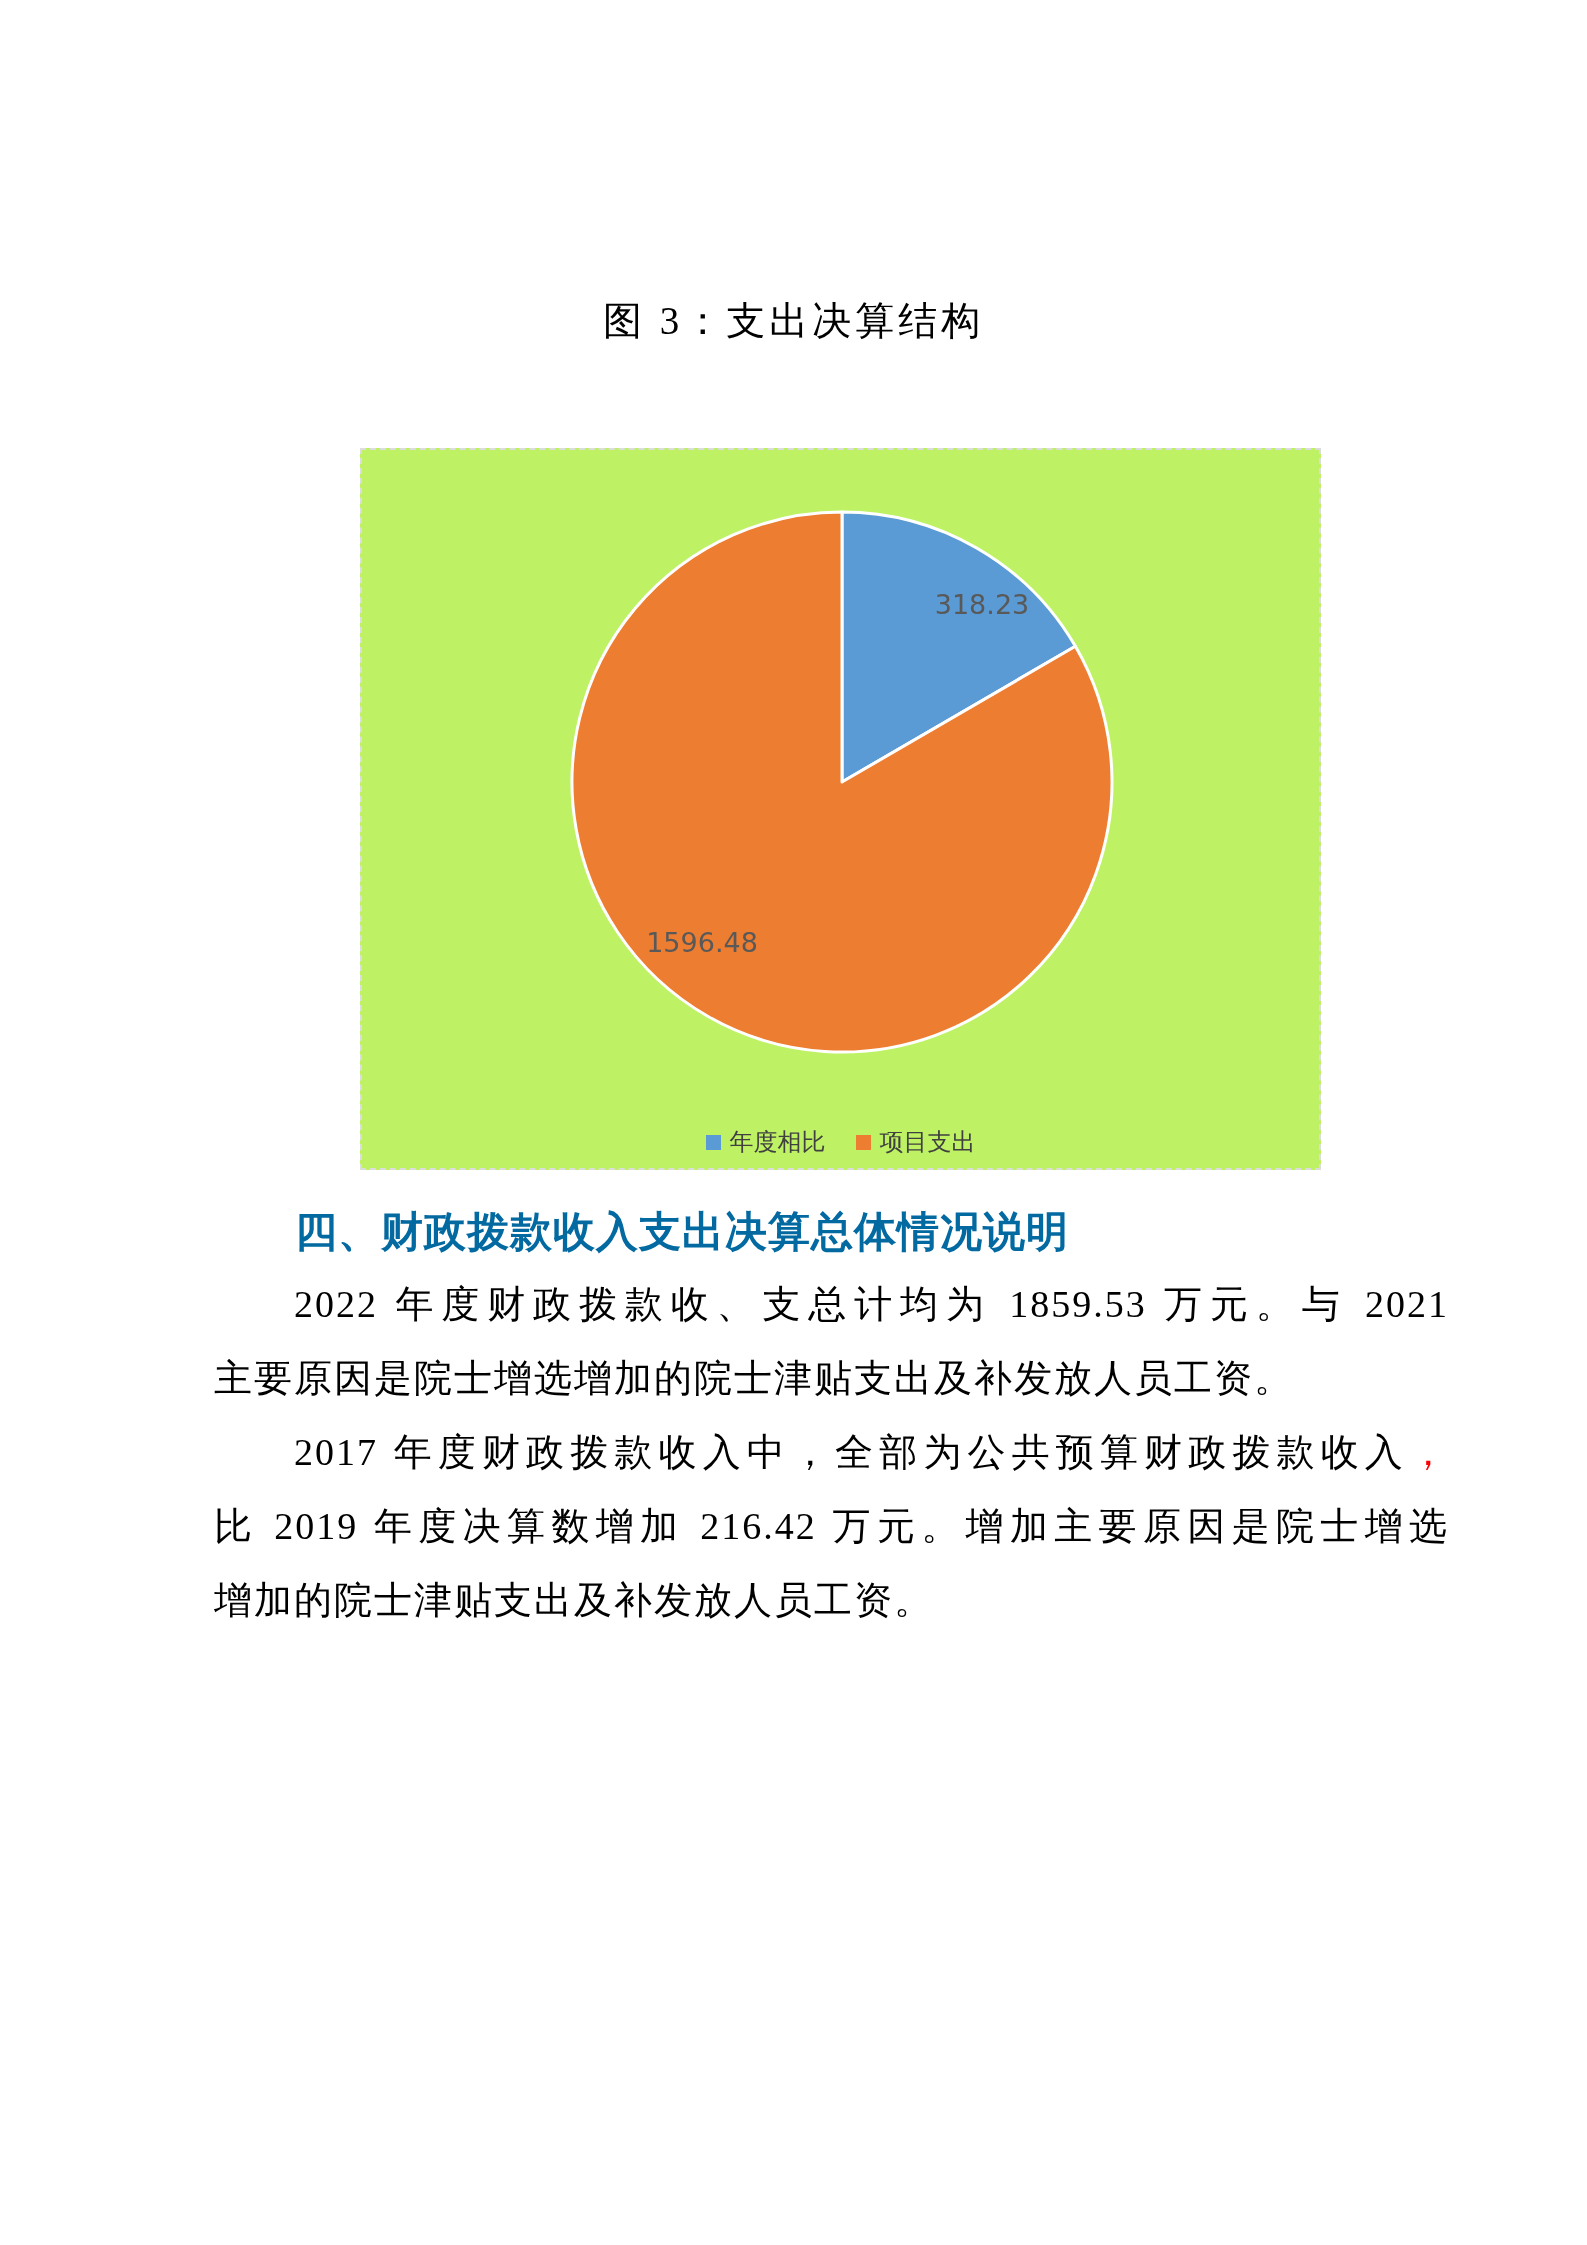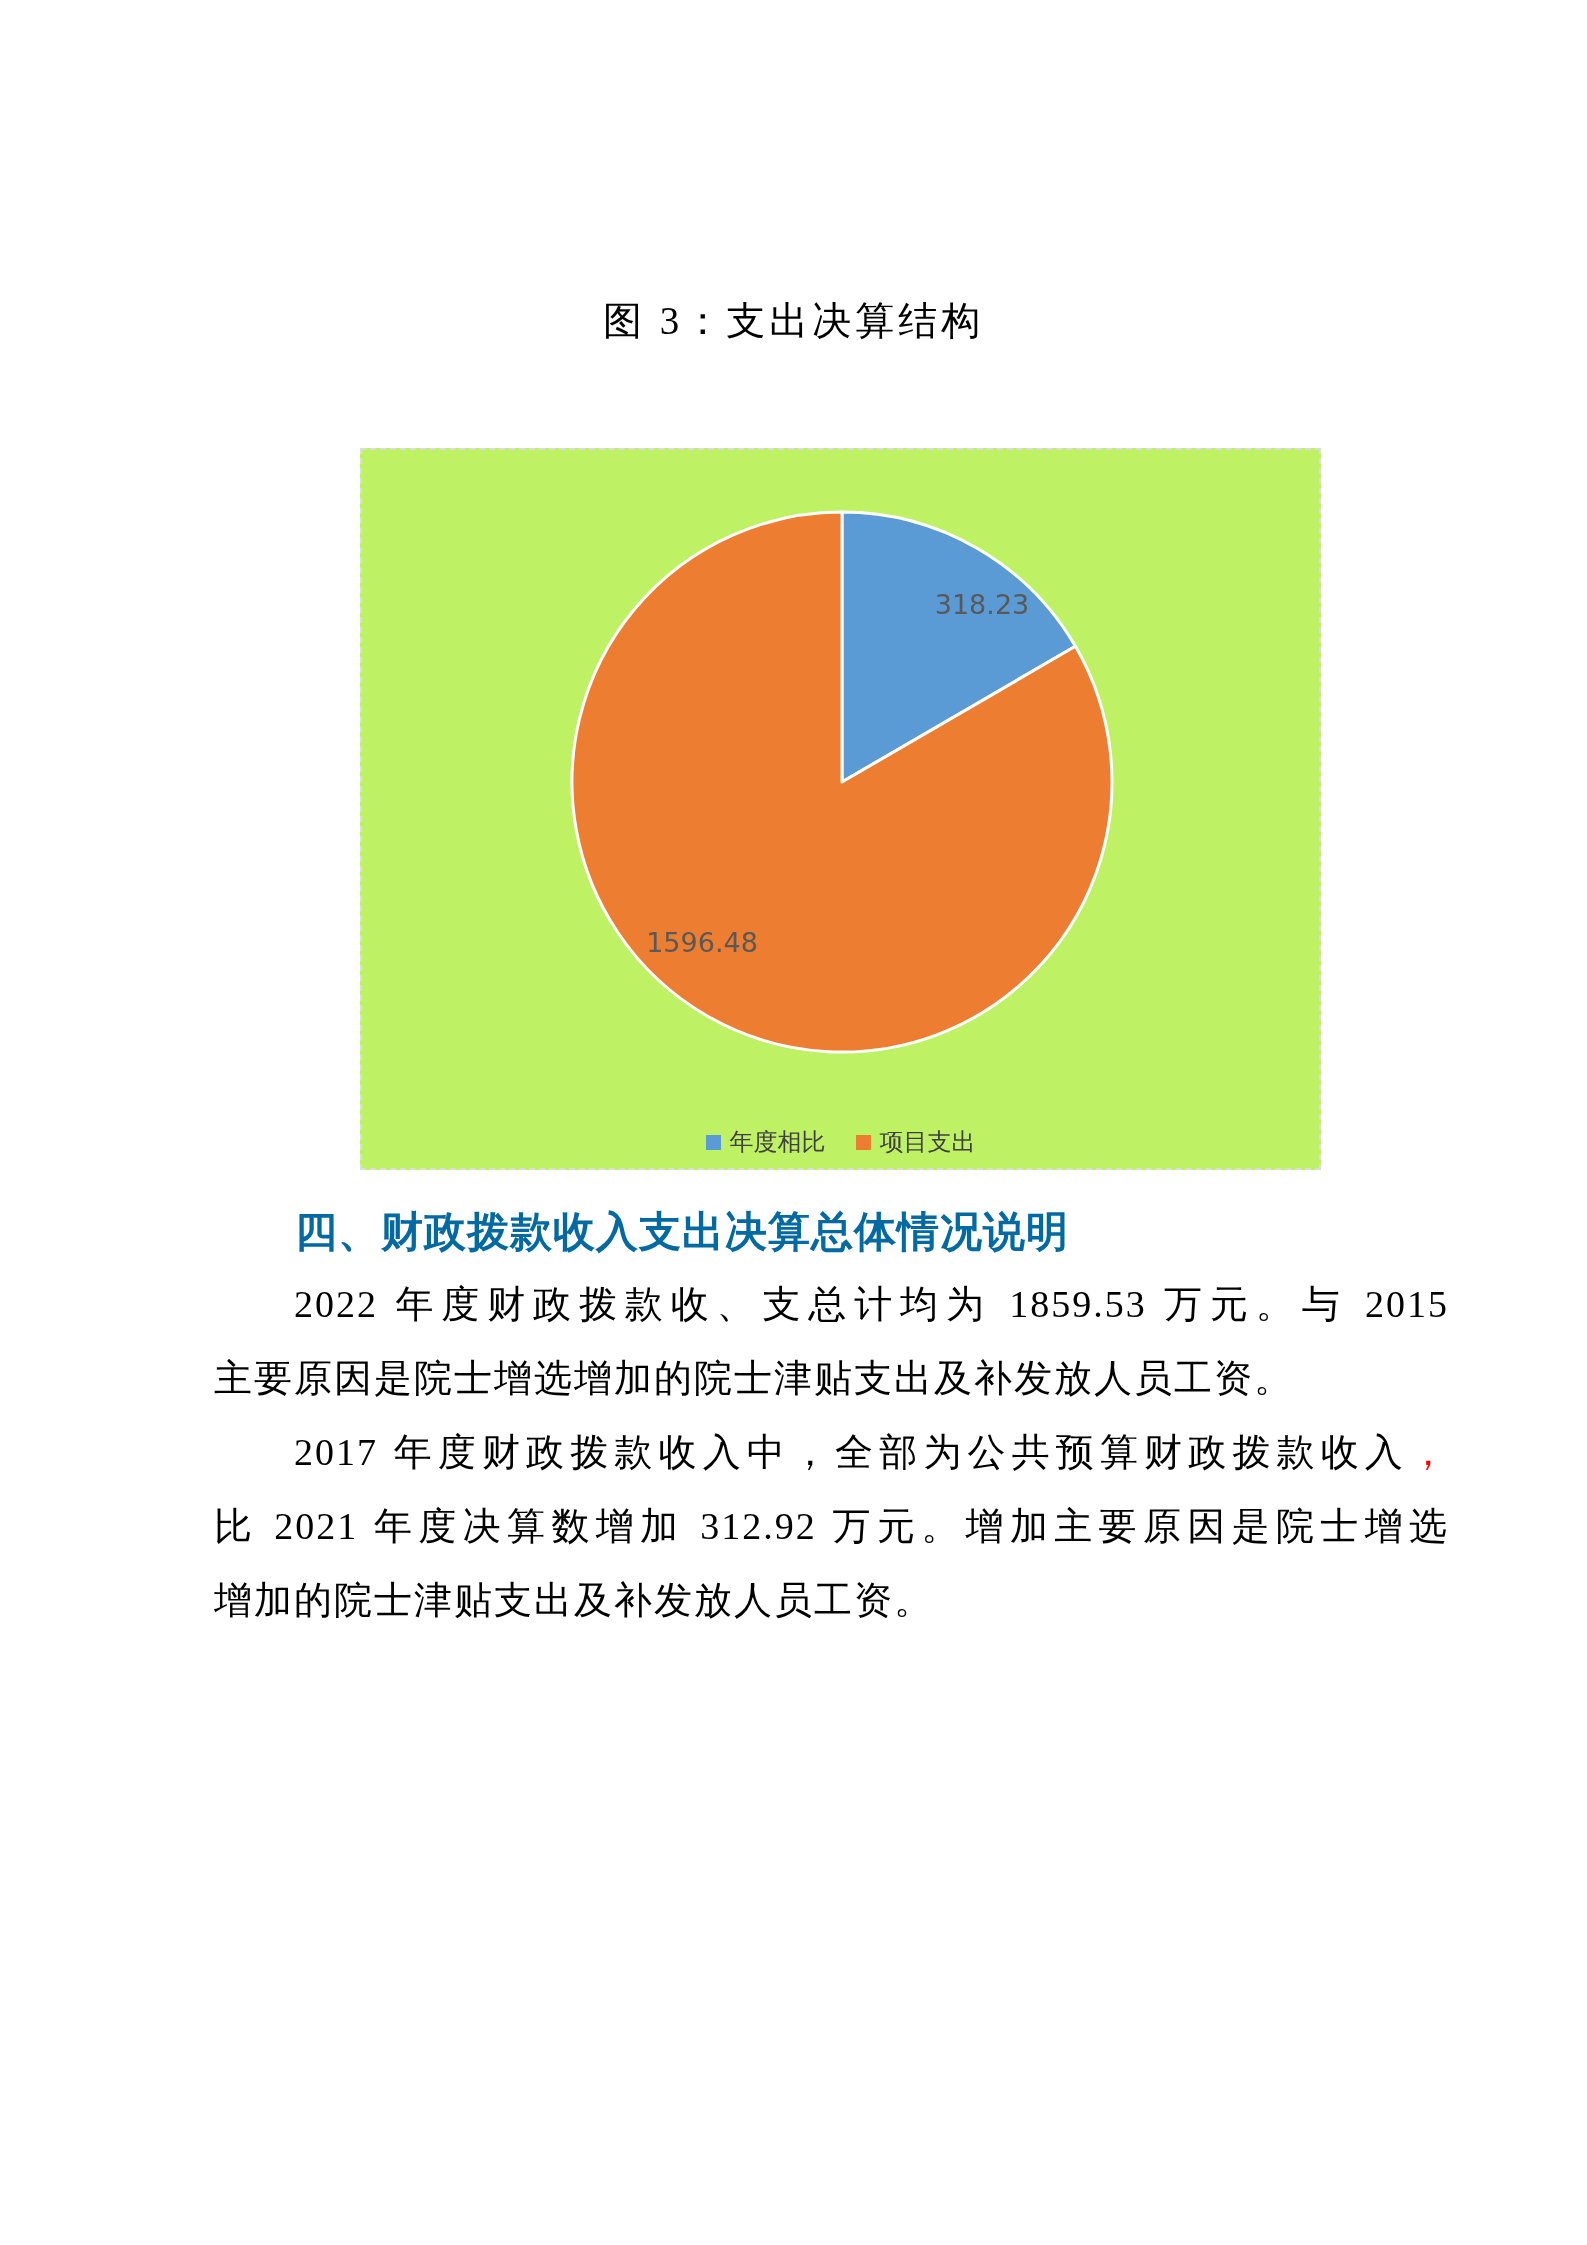--- a/index.html
+++ b/index.html
@@ -91,20 +91,20 @@
       <div class="legend-item">
         <span class="legend-swatch" style="background: rgb(237, 125, 49);"></span>
         <span>项目支出</span>
       </div>
     </div>
   </div>
 
   <div class="section-heading">四、财政拨款收入支出决算总体情况说明</div>
 
   <div class="body-text">
-    <div class="line fill first">2022 年度财政拨款收、支总计均为 1859.53 万元。与 2015</div>
+    <div class="line fill first">2022 年度财政拨款收、支总计均为 1859.53 万元。与 2021</div>
     <div class="line">主要原因是院士增选增加的院士津贴支出及补发放人员工资。</div>
     <div class="line fill first"><span>2017 年度财政拨款收入中，全部为公共预算财政拨款收入</span><span style="color: rgb(255, 0, 0);">，</span></div>
-    <div class="line fill">比 2021 年度决算数增加 312.92 万元。增加主要原因是院士增选</div>
+    <div class="line fill">比 2019 年度决算数增加 216.42 万元。增加主要原因是院士增选</div>
     <div class="line">增加的院士津贴支出及补发放人员工资。</div>
   </div>
 
 </div>
 
 </body></html>

